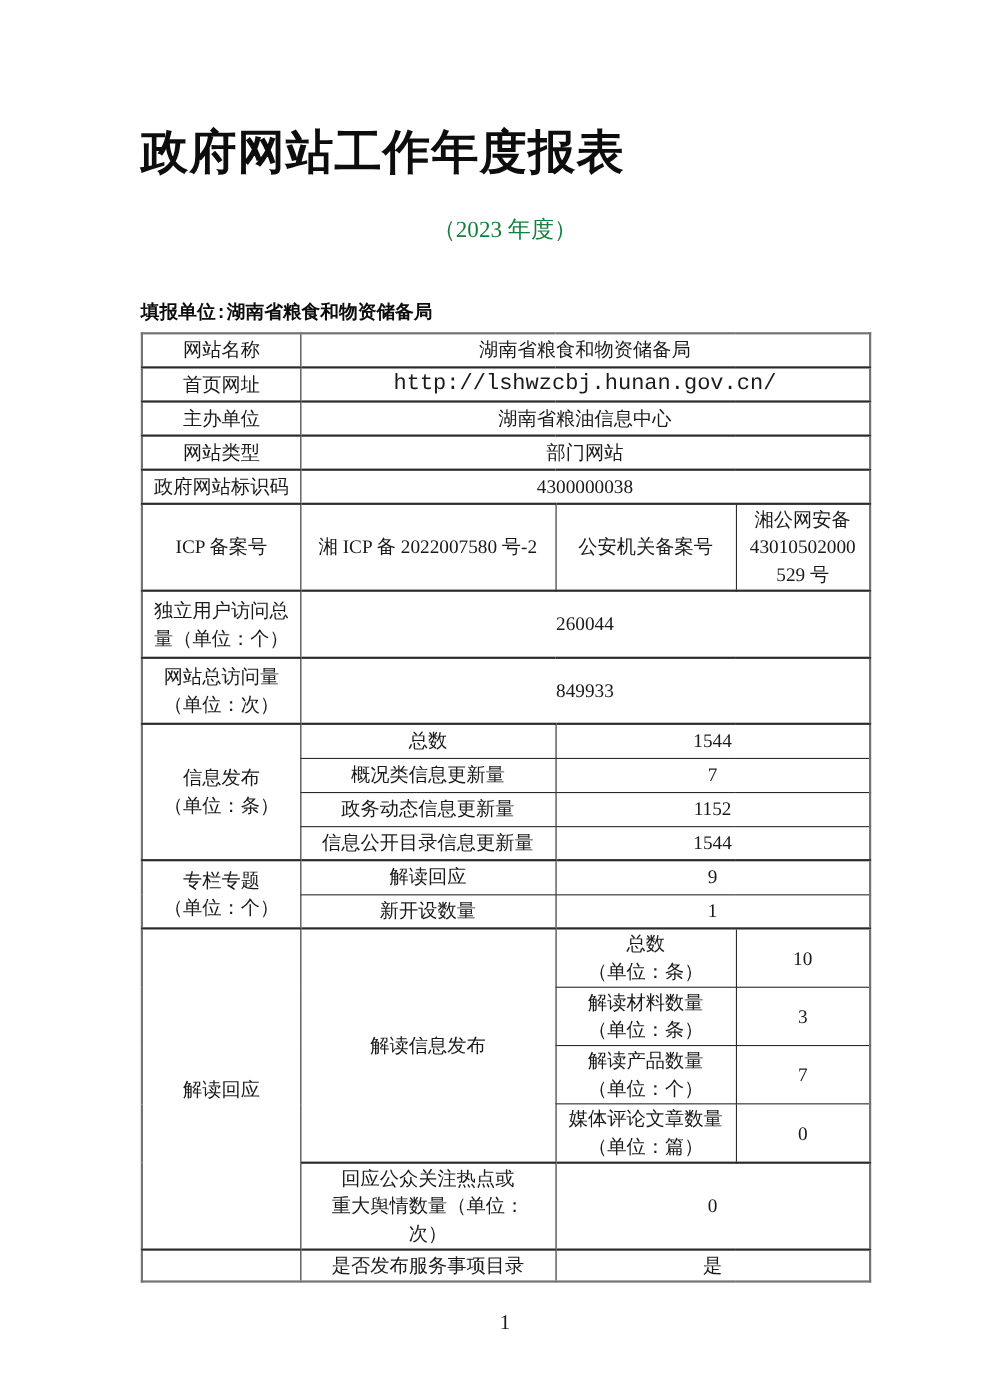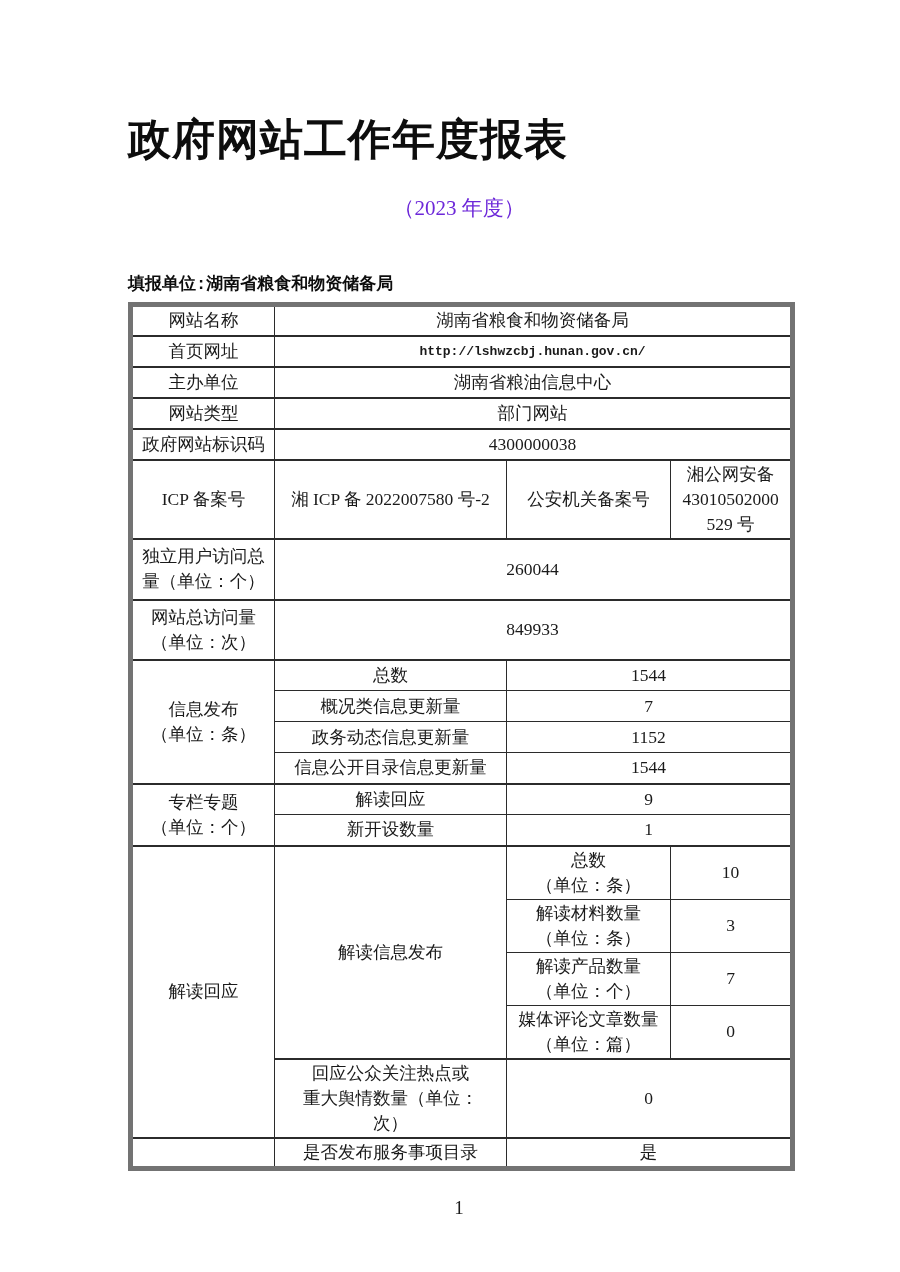--- a/index.html
+++ b/index.html
@@ -20,48 +20,48 @@
     line-height: 36px;
     letter-spacing: 1px;
     color: #0d0d0d;
   }
   .doc-subtitle {
     width: 662px;
     text-align: center;
     margin-top: 38px;
     font-size: 21px;
     line-height: 24px;
-    color: #6d28d9;
+    color: #15803d;
   }
   .reporting-unit {
     margin-top: 52px;
     margin-bottom: 7px;
     font-family: Liberation Mono, monospace;
     font-weight: bold;
     font-size: 17px;
     color: #0d0d0d;
   }
   table.report {
     border-collapse: collapse;
     table-layout: fixed;
     width: 662px;
-    border: 5px solid #737373;
+    border: 2px solid #737373;
   }
   td {
     border: 1px solid #2b2b2b;
     text-align: center;
     vertical-align: middle;
     font-size: 17.5px;
     line-height: 25px;
     white-space: pre-line;
     padding: 1px 3px;
     color: #1a1a1a;
   }
   tr.major > td { border-top-width: 2px; }
-  td.mono { font-family: "Liberation Mono", "DejaVu Sans Mono", monospace; font-size: 13px; font-weight: bold; }
+  td.mono { font-family: "Liberation Mono", "DejaVu Sans Mono", monospace; font-size: 20px; }
   tr.h31 { height: 31px; }
   tr.h35 { height: 22px; }
   tr.h52 { height: 52px; }
   tr.h60 { height: 60px; }
   tr.h61 { height: 61px; }
   tr.h77 { height: 77px; }
   .page-number {
     width: 662px;
     text-align: center;
     margin-top: 26px;

